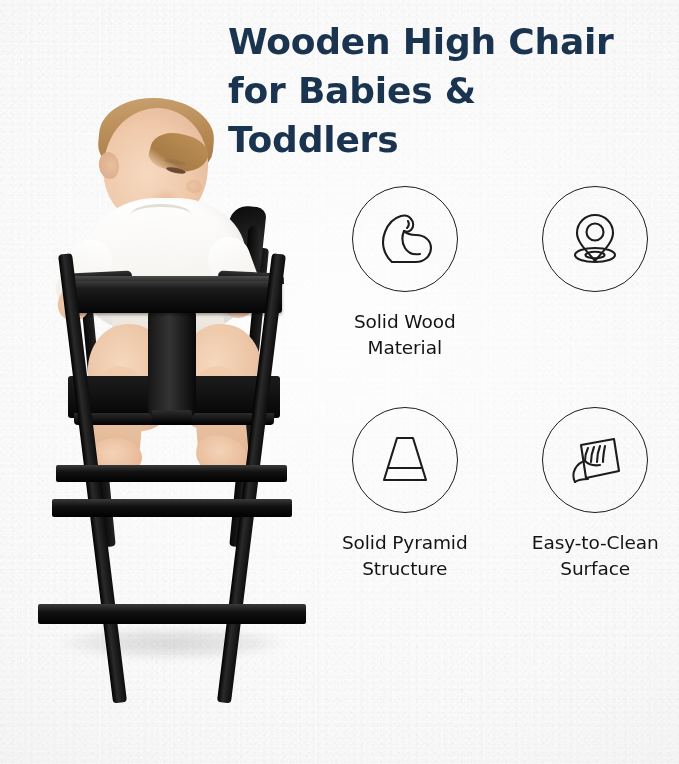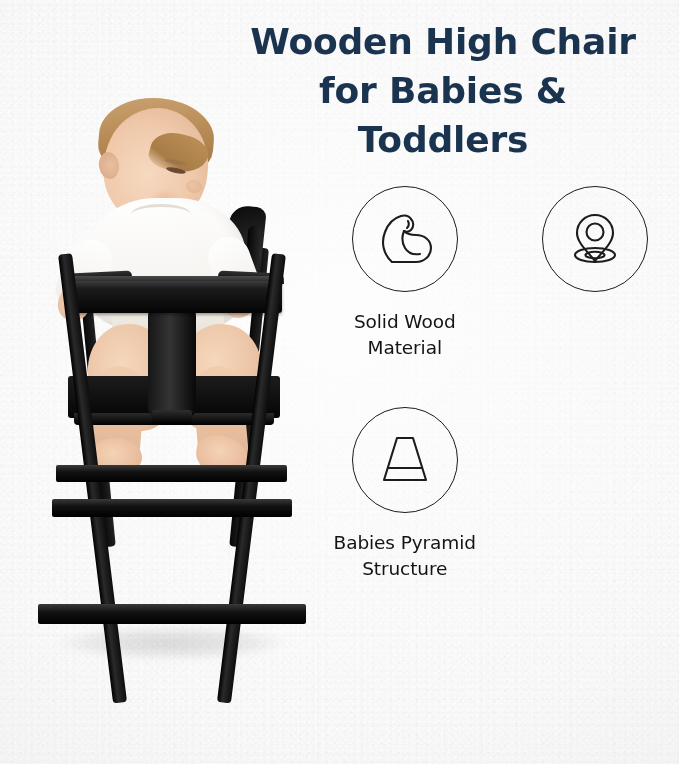--- a/index.html
+++ b/index.html
@@ -44,21 +44,21 @@
     inset: 0;
     background: radial-gradient(ellipse 120% 95% at 50% 42%, rgba(255,255,255,.85) 0%, rgba(255,255,255,.25) 55%, rgba(228,228,228,.55) 100%);
   }
 
   
   .headline {
     position: absolute;
     right: 21px;
     top: 18px;
     width: 430px;
-    text-align: center;
+    text-align: left;
     color: #1a3450;
     font-weight: 700;
     font-size: 36px;
     line-height: 1.36;
     letter-spacing: -0.2px;
     font-family: "DejaVu Sans", sans-serif;
     white-space: pre-line;
   }
 
   
@@ -481,19 +481,35 @@
       </div>
     </div>
 
     <div class="feature">
       <div class="feature-icon-circle">
         <svg width="62" height="56" viewBox="0 0 62 56" fill="none" stroke="#1c1c1c" stroke-width="2.1" stroke-linecap="round" stroke-linejoin="round">
           <path d="M23 6 L39 6 L52 48 L10 48 Z"></path>
           <path d="M14 36 L48 36"></path>
         </svg>
       </div>
-      <div class="feature-label">Babies Pyramid
+      <div class="feature-label">Solid Pyramid
 Structure</div>
     </div>
 
+    <div class="feature">
+      <div class="feature-icon-circle">
+        <svg width="62" height="58" viewBox="0 0 62 58" fill="none" stroke="#1c1c1c" stroke-width="2.1" stroke-linecap="round" stroke-linejoin="round">
+          <path d="M17 14 L50 8 L55 40 L22 47 Z"></path>
+          <path d="M24 17 C22 21 21 26 21 30"></path>
+          <path d="M30 16 C28 21 27 26 27 31"></path>
+          <path d="M36 15 C34 20 33 26 33 31"></path>
+          <path d="M41 15 C40 20 39 26 39 31"></path>
+          <path d="M21 30 C17 31 13 34 11 38 C9 42 9 47 11 51"></path>
+          <path d="M21 30 C24 33 30 35 36 34"></path>
+          <path d="M11 51 C14 49 19 48 24 48"></path>
+        </svg>
+      </div>
+      <div class="feature-label">Easy-to-Clean
+Surface</div>
+    </div>
 
   </div>
 </div>
 
 </body></html>

